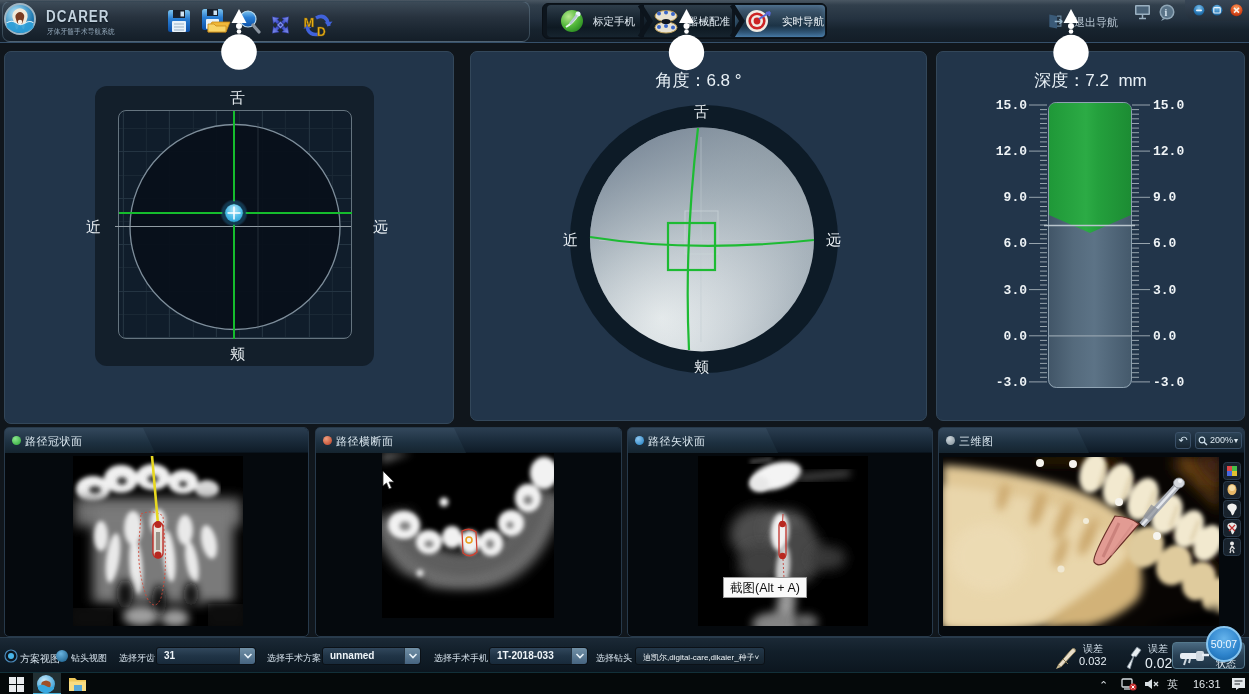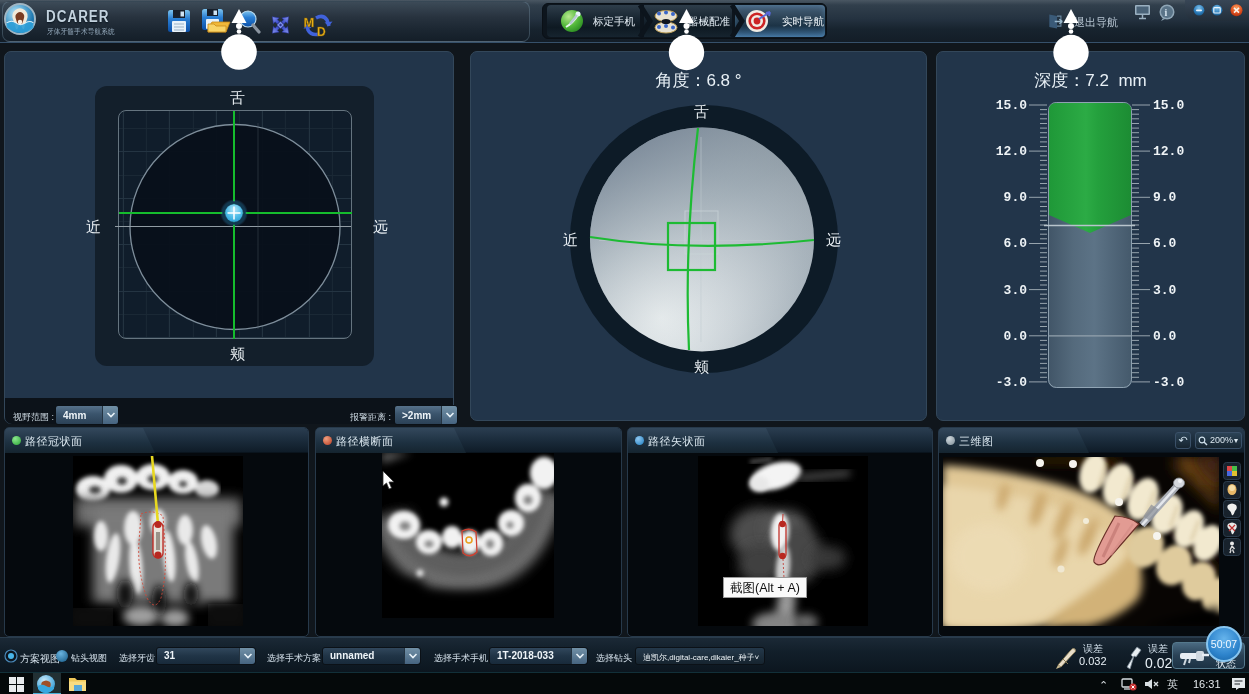--- a/index.html
+++ b/index.html
@@ -262,40 +262,20 @@
         <stop offset="1" stop-color="#3585b5" stop-opacity="0"></stop>
       </radialGradient>
       <radialGradient id="tgtgrad" cx="0.5" cy="0.3" r="0.9">
         <stop offset="0" stop-color="#b8e6f8"></stop>
             <stop offset="0.45" stop-color="#55c0ea"></stop>
         <stop offset="1" stop-color="#1590cc"></stop>
       </radialGradient>
     </defs>
   </svg>
 
-  <div class="abs" style="left:0;top:346px;width:448px;height:26px;background:#0c1219;border-radius:0 0 7px 7px;">
-    <div class="lbl" style="left:8px;top:13px;font-size:9px;">视野范围 :</div>
-    <div class="dd" style="left:50px;top:7px;width:64px;">
-          <span class="txt" style="top:4px;">4mm</span>
-          <span class="btn">
-            <svg width="9" height="6" viewBox="0 0 9 6">
-              <path d="M1,1 L4.5,4.5 L8,1" stroke="#e8f2f8" stroke-width="1.6" fill="none"></path>
-            </svg>
-          </span>
-        </div>
-    <div class="lbl" style="left:345px;top:13px;font-size:9px;">报警距离 :</div>
-    <div class="dd" style="left:389px;top:7px;width:64px;">
-          <span class="txt" style="top:4px;">&gt;2mm</span>
-          <span class="btn">
-            <svg width="9" height="6" viewBox="0 0 9 6">
-              <path d="M1,1 L4.5,4.5 L8,1" stroke="#e8f2f8" stroke-width="1.6" fill="none"></path>
-            </svg>
-          </span>
-        </div>
-  </div>
 </div>
 
 <div class="panel" id="p-mid" style="left:470px;top:51px;width:457px;height:370px;">
   <div class="ptitle" style="top:17px;">角度：6.8&nbsp;°</div>
   <svg class="abs" style="left:0;top:0;" width="457" height="370" viewBox="0 0 457 370">
     <defs>
       <radialGradient id="sphgrad" cx="0.32" cy="0.85" r="1.05">
         <stop offset="0" stop-color="#e8edee"></stop>
             <stop offset="0.3" stop-color="#cbd3d8"></stop>
         <stop offset="0.65" stop-color="#a4b0b9"></stop>

